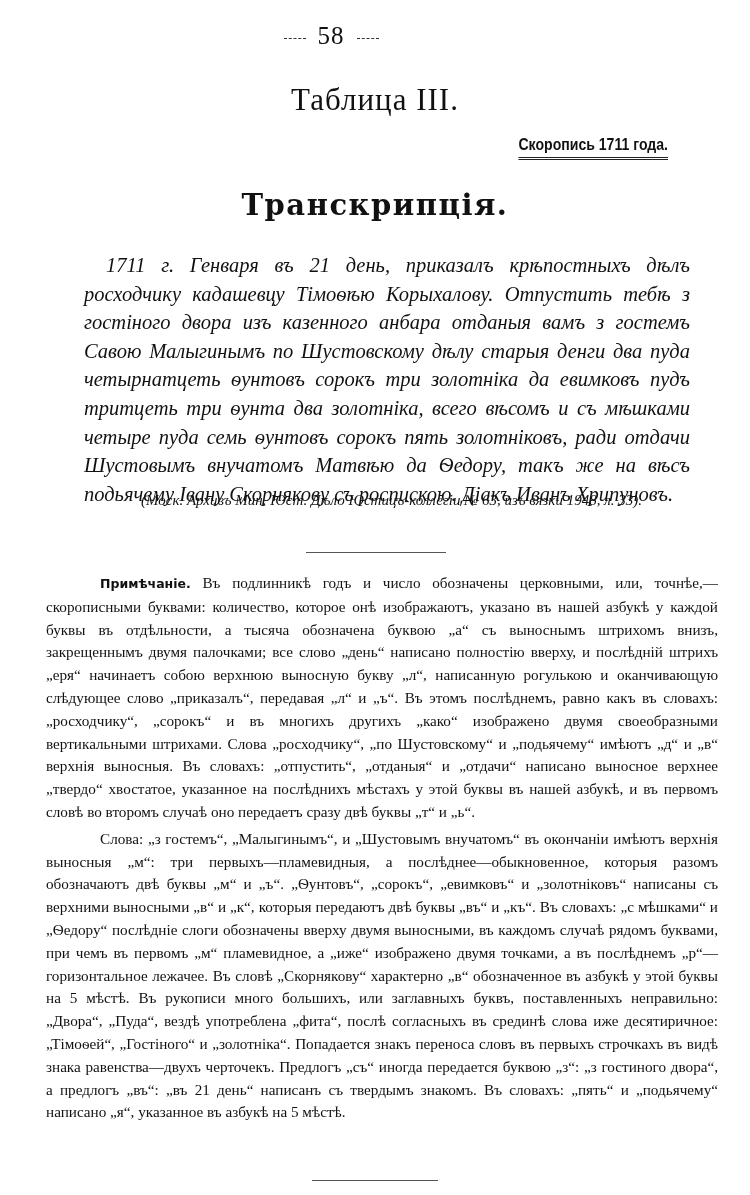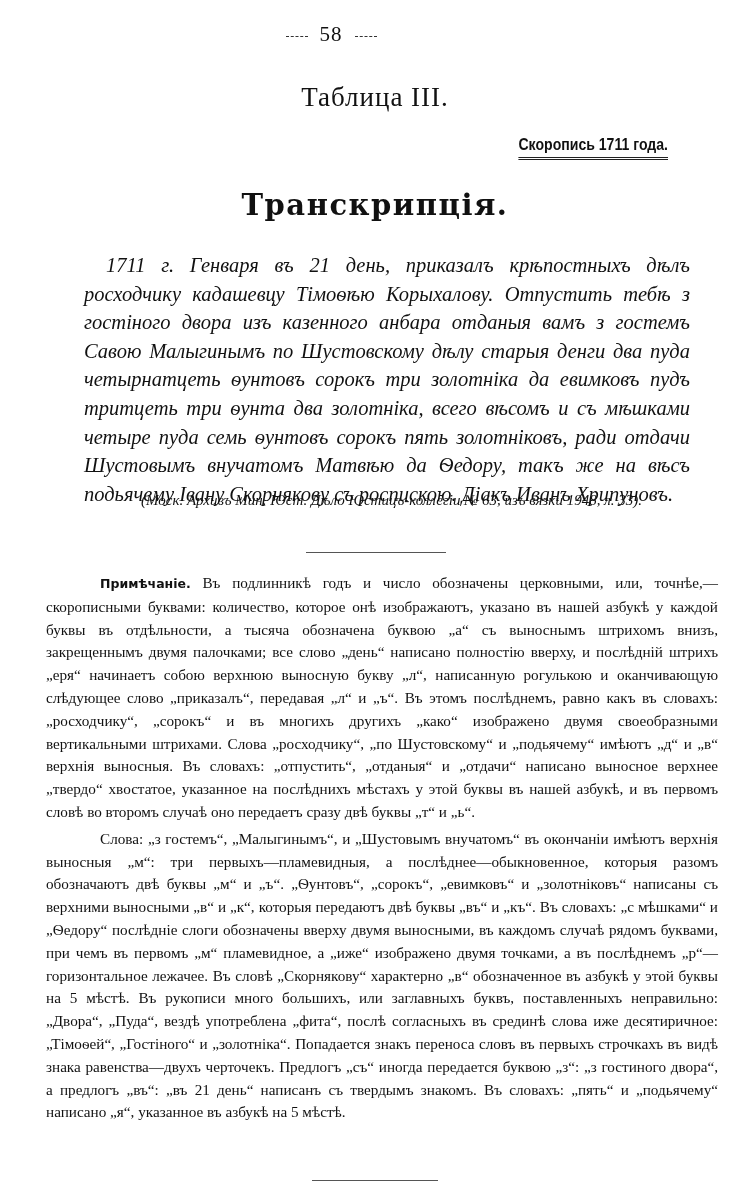--- a/index.html
+++ b/index.html
@@ -2,26 +2,26 @@
 <html><head>
   <meta charset="utf-8">
   <style>
     html, body { margin: 0; padding: 0; background: #ffffff; }
     body {
       width: 750px; height: 1195px; position: relative; overflow: hidden;
       font-family: "DejaVu Serif", "Liberation Serif", serif; color: #111;
     }
     .page-num {
       position: absolute; top: 22px; left: 0; width: 662px; text-align: center;
-      font-family: "Liberation Serif", serif; font-size: 21px; letter-spacing: 1px;
+      font-family: "Liberation Serif", serif; font-size: 25px; letter-spacing: 1px;
     }
     .page-num .dash { display: inline-block; width: 22px; border-top: 1px dashed #333; vertical-align: middle; margin: 0 12px; }
     .title {
       position: absolute; top: 82px; left: 0; width: 750px; text-align: center;
-      font-family: "Liberation Serif", serif; font-size: 27px; letter-spacing: 1px;
+      font-family: "Liberation Serif", serif; font-size: 31px; letter-spacing: 1px;
     }
     .subtitle {
       position: absolute; top: 136px; right: 82px;
       font-family: "Liberation Sans", sans-serif; font-weight: bold; font-size: 16px;
       padding-bottom: 3px; border-bottom: 3px double #222; transform: scaleX(0.88); transform-origin: right;
     }
     .heading {
       position: absolute; top: 188px; left: 0; width: 750px; text-align: center;
       font-family: "DejaVu Serif", serif; font-weight: bold; font-size: 29px; letter-spacing: 1.5px;
     }

